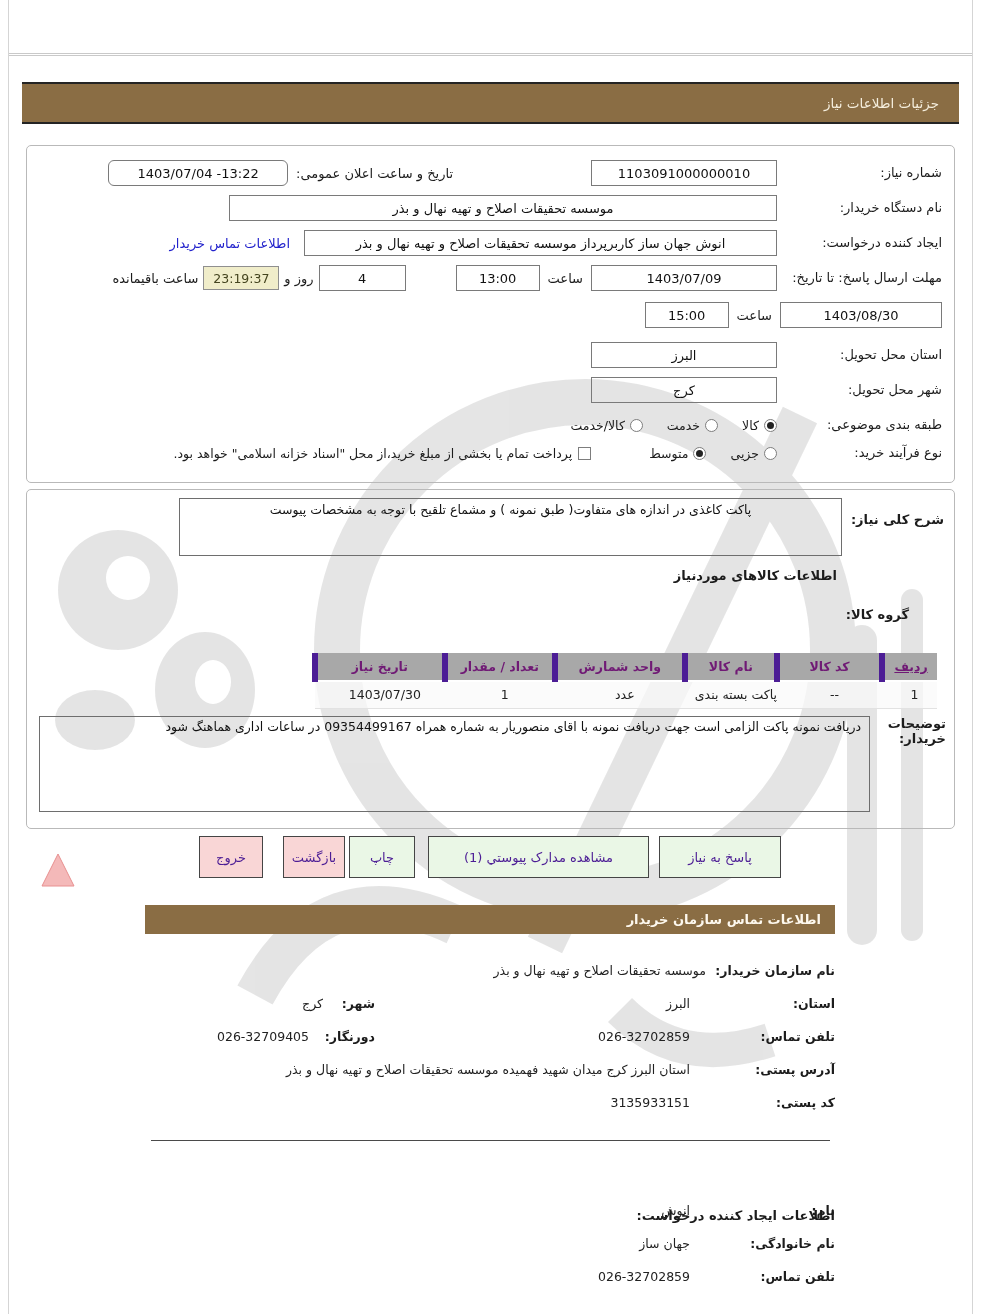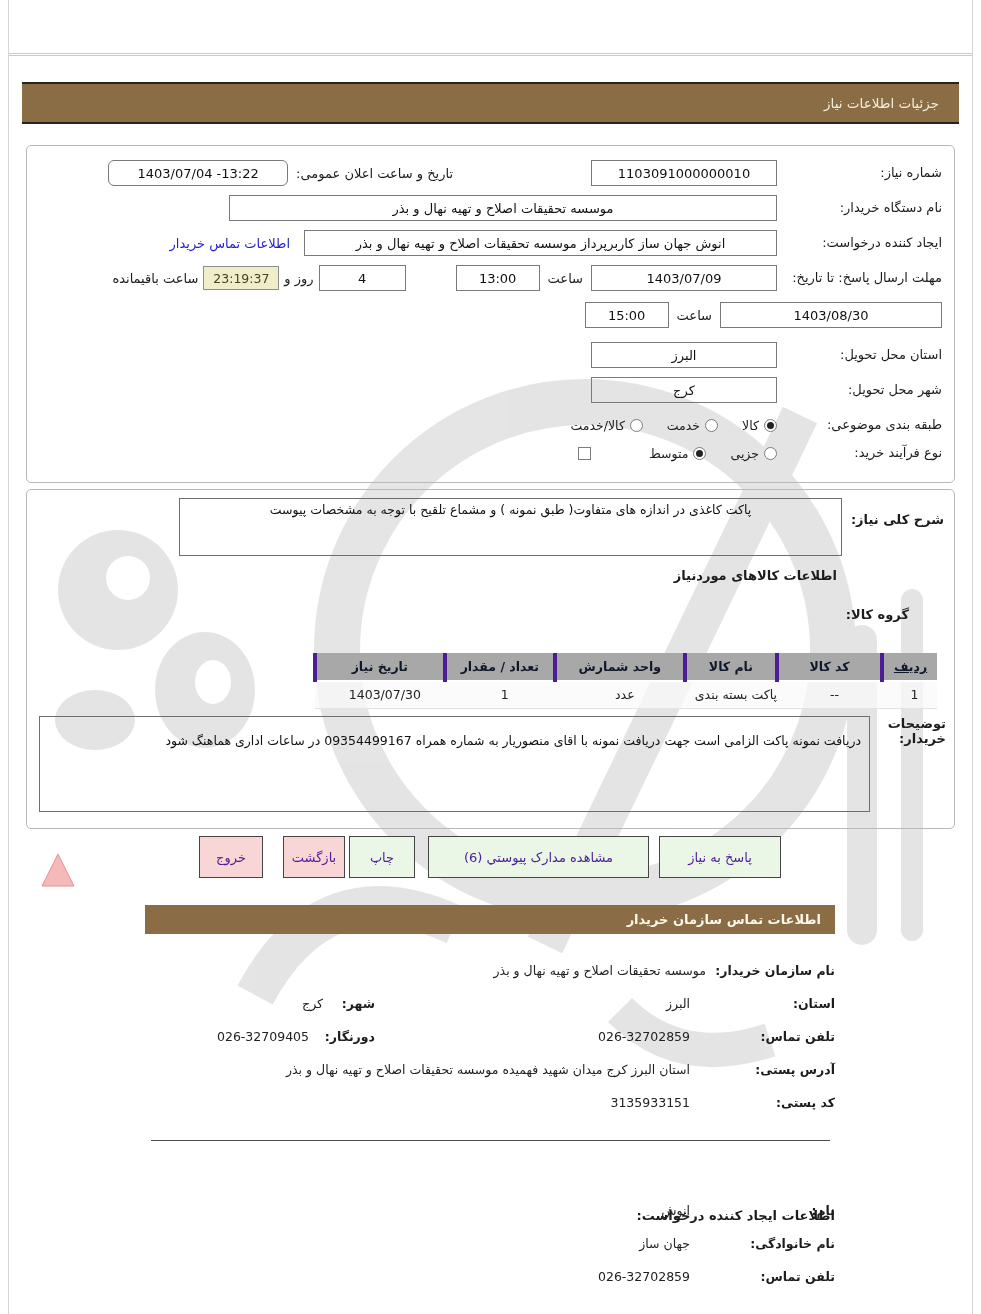--- a/index.html
+++ b/index.html
@@ -65,26 +65,26 @@
   }
   .opt-label, .note { font-size: 12.5px; }
 
   .abs { position: absolute; }
   .bold { font-weight: bold; }
   .textbox {
     border: 1px solid #6e6e6e; background: transparent;
     font-size: 12.5px; color: #111; overflow: hidden;
   }
   #need-desc-box { top: 8px; right: 112px; left: 152px; height: 58px; text-align: center; padding-top: 3px; }
-  #notes-box { top: 226px; right: 84px; left: 12px; height: 96px; text-align: right; padding: 16px 8px; }
+  #notes-box { top: 226px; right: 84px; left: 12px; height: 96px; text-align: right; padding: 2px 8px; }
 
   table.goods { position: absolute; top: 163px; right: 17px; left: 19px; border-collapse: collapse; z-index: 3; }
   table.goods th {
-    background: #a8a8a8; color: #0f172a; font-size: 12.5px; font-weight: bold;
-    height: 28px; border-left: 4px solid #4c1d95; border-bottom: 2px solid #fff;
+    background: #a8a8a8; color: #701a75; font-size: 12.5px; font-weight: bold;
+    height: 28px; border-left: 6px solid #4c1d95; border-bottom: 2px solid #fff;
   }
   table.goods td {
     background: rgba(250,250,250,0.72); font-size: 12.5px; color: #222;
     height: 27px; text-align: center; border-bottom: 1px solid #e2e2e2; padding-left: 10px;
   }
   .col-row { width: 55px; text-decoration: underline; } .col-code { width: 105px; } .col-unit { width: 130px; }
   .col-qty { width: 110px; } .col-date { width: 130px; }
 
   .btn {
     position: absolute; top: 836px; height: 42px; z-index: 3;
@@ -172,21 +172,21 @@
     <input class="box ltr" style="width: 186px;" readonly="" value="1403/07/09">
     <span class="inline-lbl">ساعت</span>
     <input class="box ltr" style="width: 84px;" readonly="" value="13:00">
     <input class="box" style="width: 87px; margin-right: 50px;" readonly="" value="4">
     <span class="inline-lbl" style="margin:0 5px;">روز و</span>
     <span class="timer">23:19:37</span>
     <span class="inline-lbl" style="margin:0 5px;">ساعت باقیمانده</span>
   </div>
 
   <div class="row" style="top:155px;">
-    <input class="box ltr" style="width: 222px;" readonly="" value="1403/08/30">
+    <input class="box ltr" style="width: 162px;" readonly="" value="1403/08/30">
     <span class="inline-lbl">ساعت</span>
     <input class="box ltr" style="width: 84px;" readonly="" value="15:00">
   </div>
 
   <div class="row" style="top:195px;">
     <span class="lbl">استان محل تحویل:</span>
     <input class="box" style="width: 186px;" readonly="" value="البرز">
   </div>
 
   <div class="row" style="top:230px;">
@@ -214,20 +214,21 @@
     <span class="lbl">نوع فرآیند خرید:</span>
     <span class="opt">
       <span class="radio"></span>
       <span class="opt-label">جزیی</span>
     </span>
     <span class="opt">
       <span class="radio checked"></span>
       <span class="opt-label">متوسط</span>
     </span>
     <span class="checkbox" style="margin-right:34px;"></span>
+    <span class="note">پرداخت تمام یا بخشی از مبلغ خرید،از محل "اسناد خزانه اسلامی" خواهد بود.</span>
   </div>
 </div>
 
 <div class="panel" id="panel2">
 
   <span class="abs bold" style="top:22px;right:10px;font-size:13px;">شرح کلی نیاز:</span>
   <div class="textbox abs" id="need-desc-box">پاکت کاغذی در اندازه های متفاوت( طبق نمونه ) و مشماع تلقیح با توجه به مشخصات پیوست</div>
 
   <span class="abs bold" style="top:78px;right:117px;font-size:13px;">اطلاعات کالاهای موردنیاز</span>
 
@@ -254,21 +255,21 @@
         <td class="ltr">1403/07/30</td>
       </tr>
     </tbody>
   </table>
 
   <span class="abs bold" style="top:226px;right:8px;width:72px;font-size:13px;text-align:right;">توضیحات خریدار:</span>
   <div class="textbox abs" id="notes-box">دریافت نمونه پاکت الزامی است جهت دریافت نمونه با اقای منصوریار به شماره همراه 09354499167 در ساعات اداری هماهنگ شود</div>
 </div>
 
 <div class="btn green" id="btn-reply">پاسخ به نیاز</div>
-<div class="btn green" id="btn-attach">مشاهده مدارک پیوستي (6)</div>
+<div class="btn green" id="btn-attach">مشاهده مدارک پیوستي (1)</div>
 <div class="btn green" id="btn-print">چاپ</div>
 <div class="btn pink" id="btn-back">بازگشت</div>
 <div class="btn pink" id="btn-exit">خروج</div>
 
 <div class="bar2">
   <span>اطلاعات تماس سازمان خریدار</span>
 </div>
 
 <div class="info-block" id="contact-block">
   <div class="c-row">

